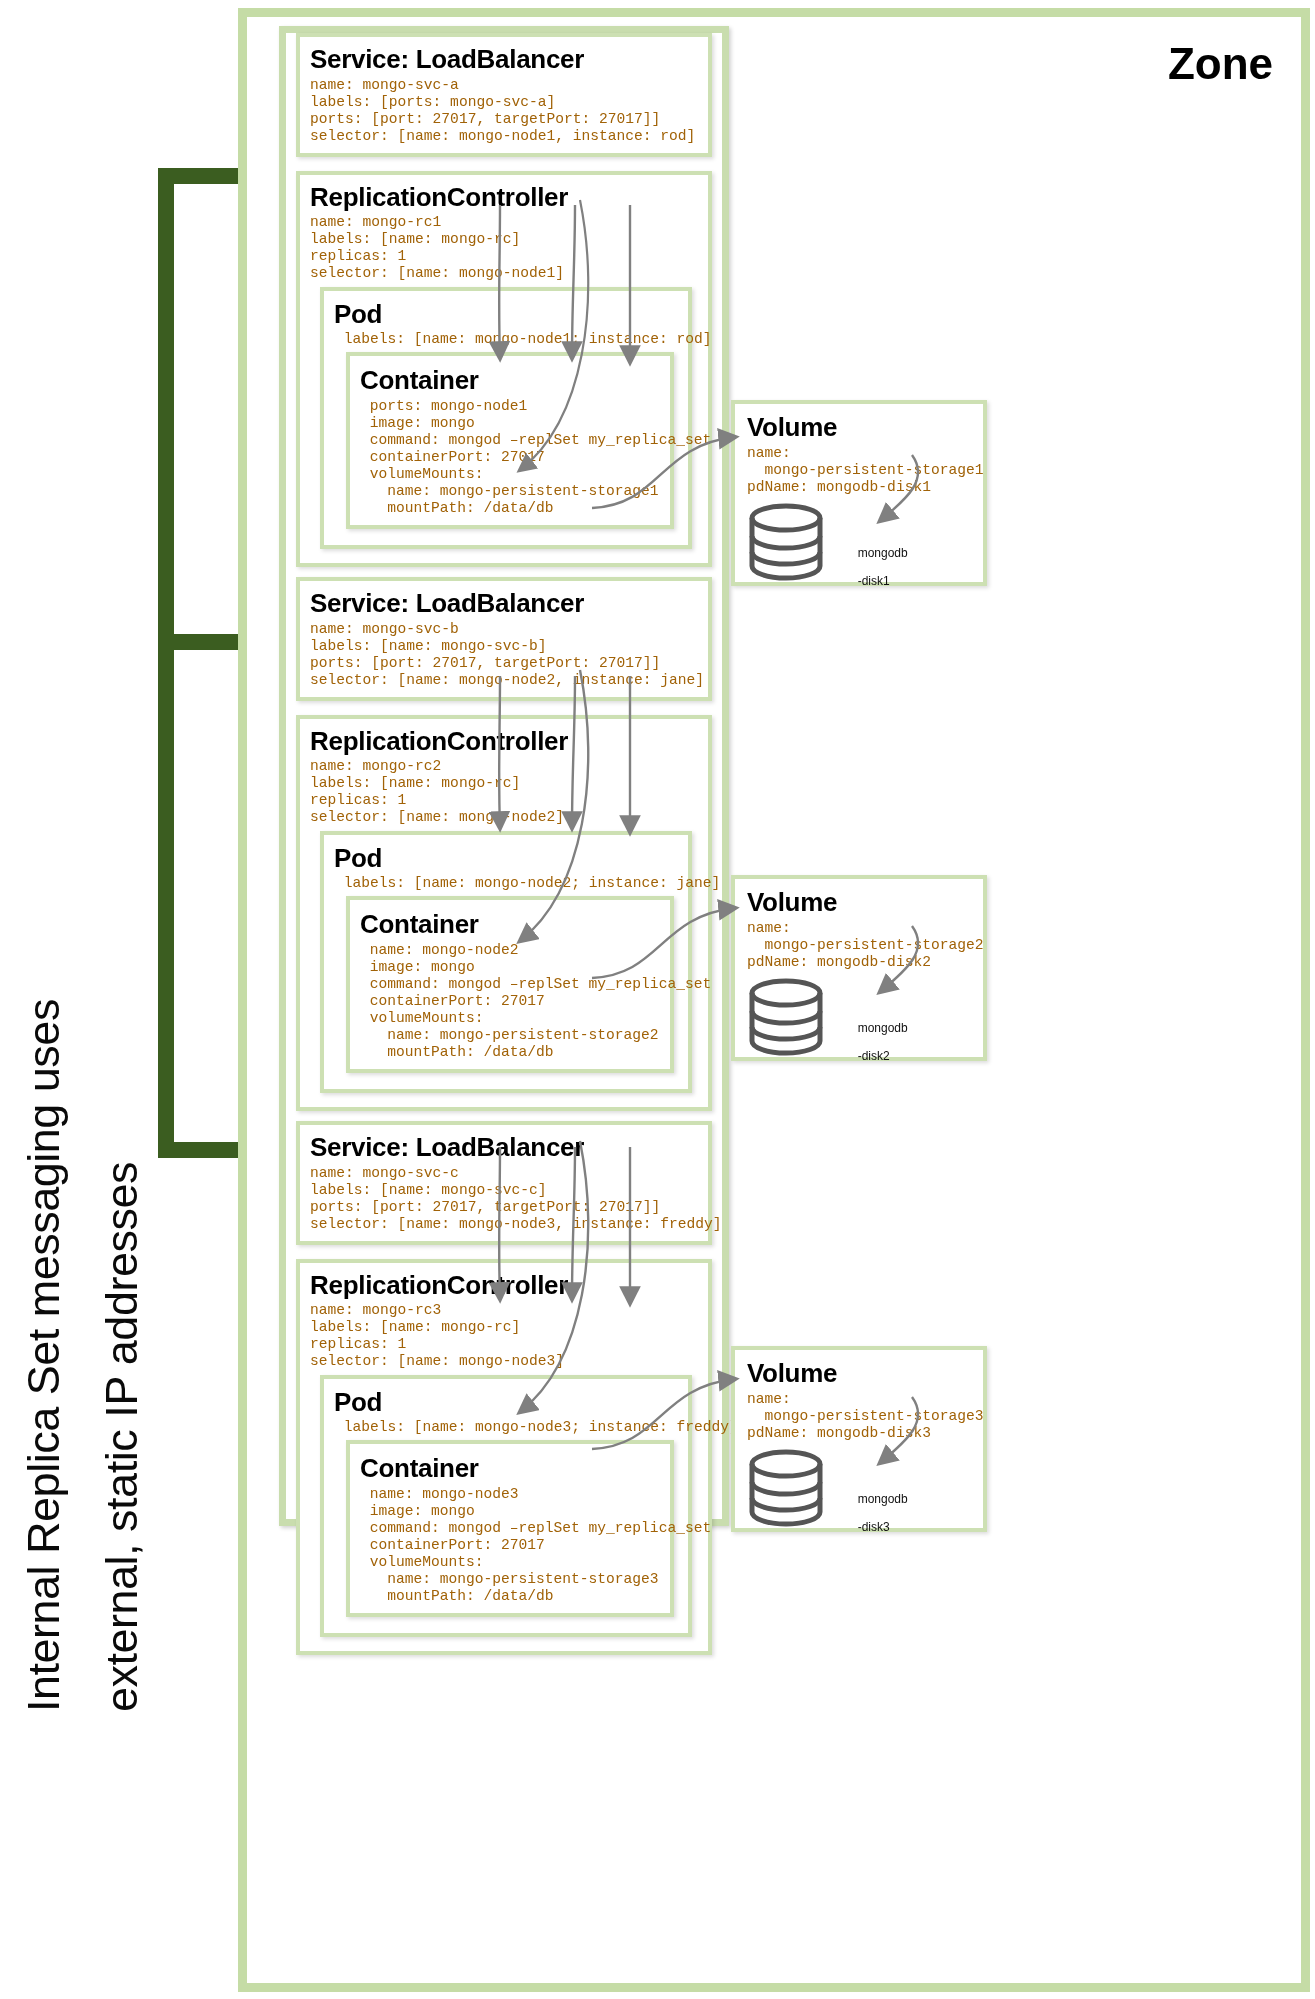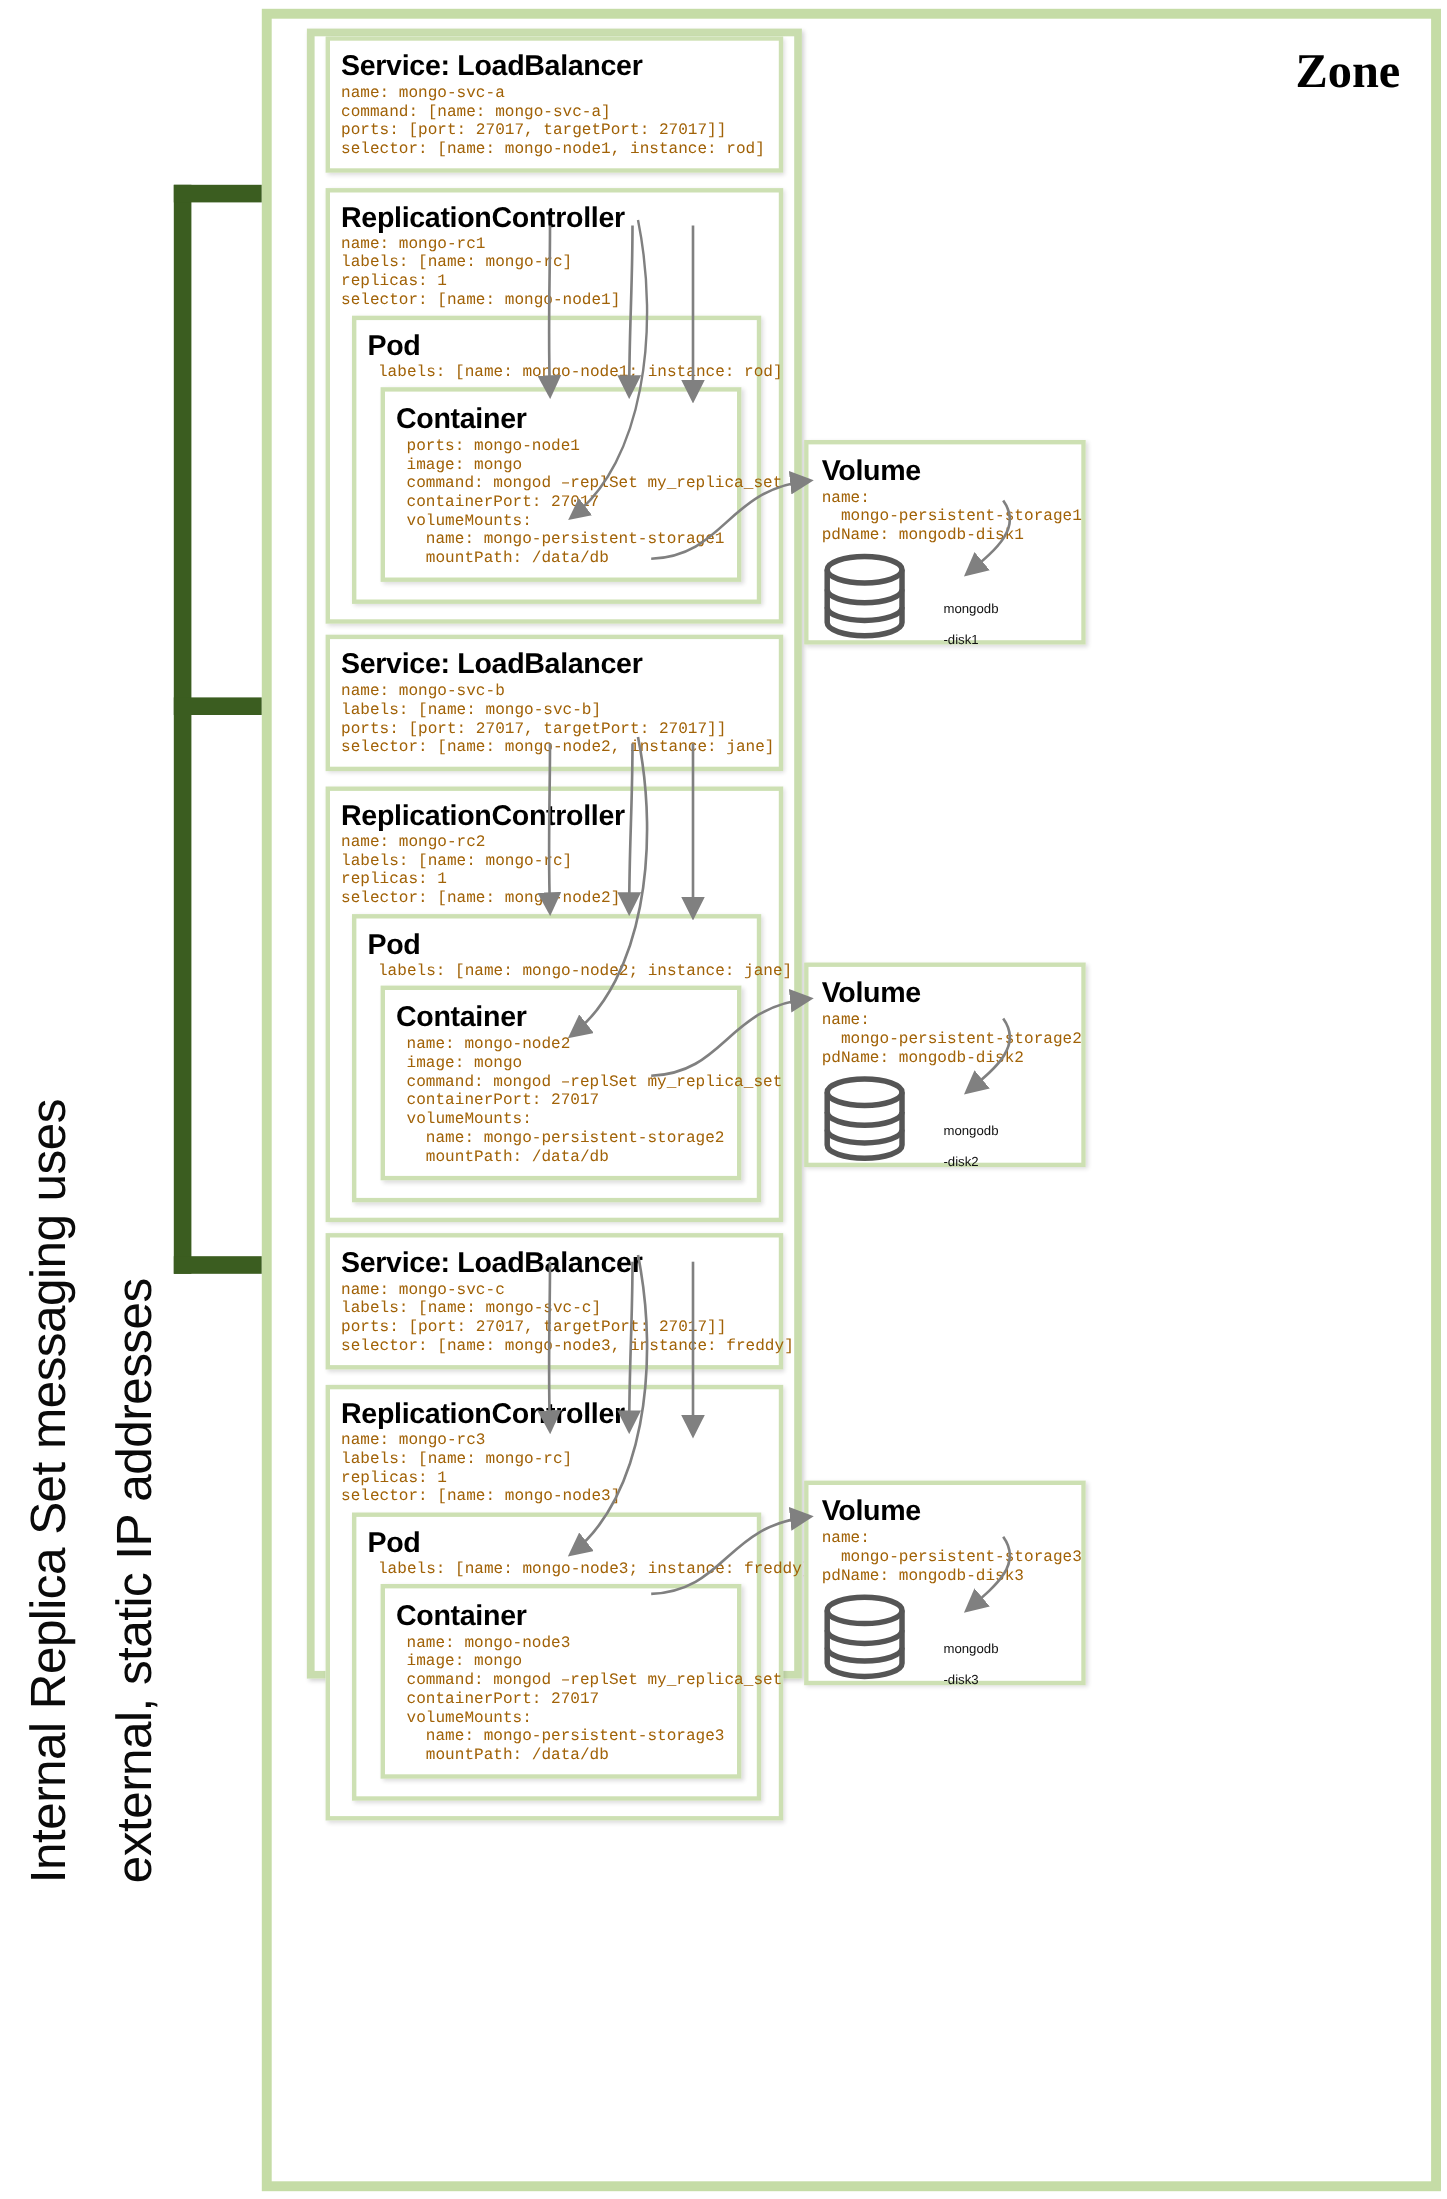--- a/index.html
+++ b/index.html
@@ -45,21 +45,20 @@
     border: 9px solid #c5dca6;
     background: #ffffff;
   }
   #zone-label {
     position: absolute;
     right: 28px;
     top: 22px;
     font-size: 44px;
     font-weight: 700;
     color: #000;
-    font-family: Liberation Serif, serif;
   }
 
   
   #cluster-box {
     position: absolute;
     left: 32px;
     top: 9px;
     width: 450px;
     height: 1500px;
     border: 7px solid #c9ddae;
@@ -179,21 +178,21 @@
 
 <div id="zone-box">
 
   <div id="zone-label">Zone</div>
 
   <div id="cluster-box">
 
     <div class="card tight">
       <div class="card-title">Service: LoadBalancer</div>
       <div class="mono">name: mongo-svc-a</div>
-      <div class="mono">command: [name: mongo-svc-a]</div>
+      <div class="mono">labels: [ports: mongo-svc-a]</div>
       <div class="mono">ports: [port: 27017, targetPort: 27017]]</div>
       <div class="mono">selector: [name: mongo-node1, instance: rod]</div>
     </div>
 
     <div class="card">
       <div class="card-title">ReplicationController</div>
       <div class="mono">name: mongo-rc1</div>
       <div class="mono">labels: [name: mongo-rc]</div>
       <div class="mono">replicas: 1</div>
       <div class="mono">selector: [name: mongo-node1]</div>

